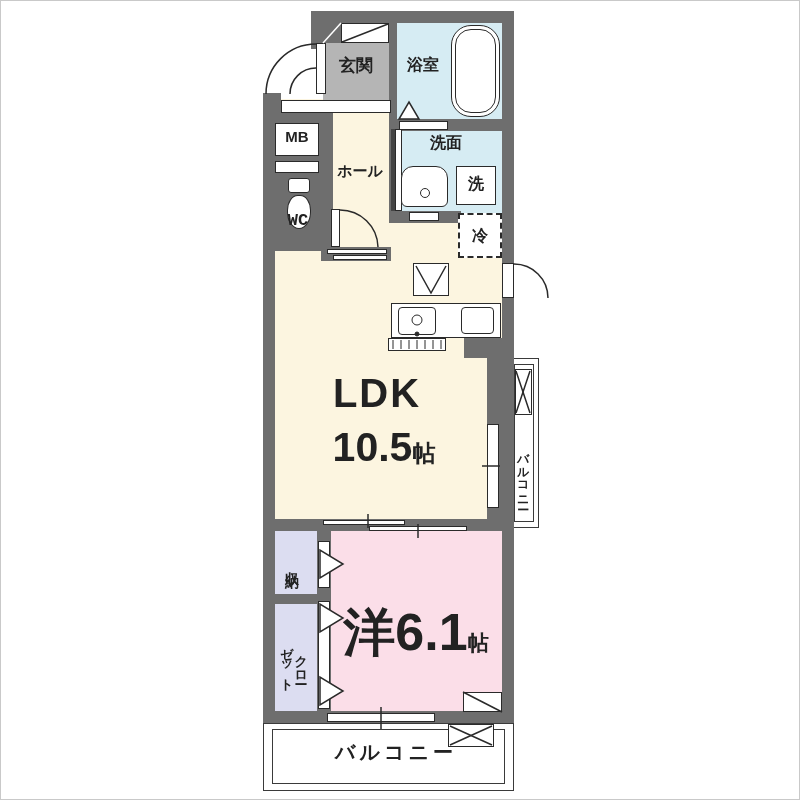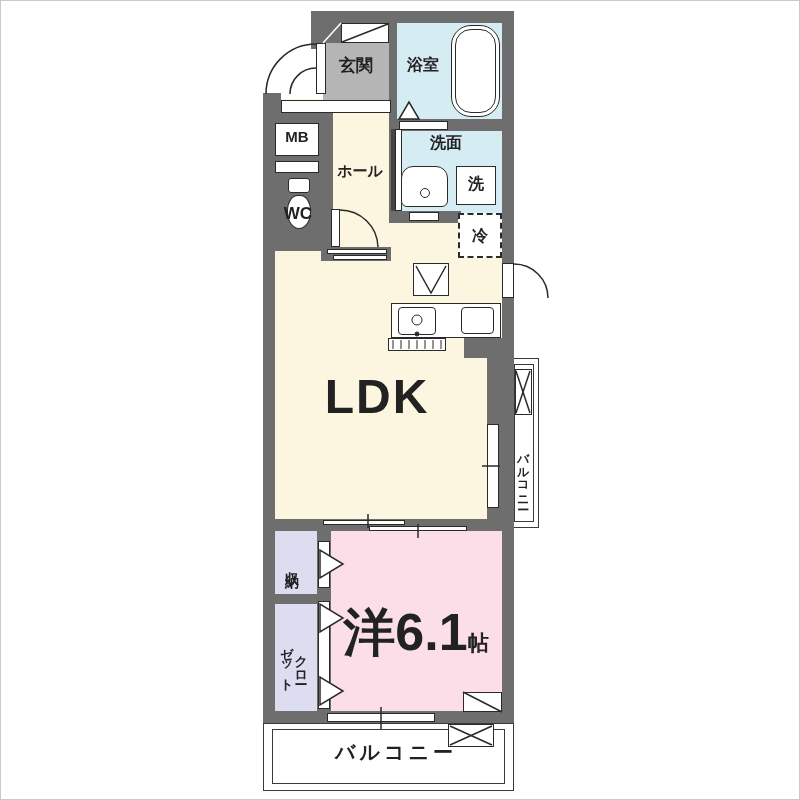--- a/index.html
+++ b/index.html
@@ -138,24 +138,27 @@
       <circle cx="424" cy="192" r="4.5" fill="#ffffff"></circle>
     </g>
   </svg>
 
   <div class="lbl" style="left:322px;top:56px;width:66px;font-size:17px;">玄関</div>
   <div class="lbl" style="left:396px;top:55px;width:52px;font-size:16px;">浴室</div>
   <div class="lbl" style="left:274px;top:128px;width:44px;font-size:15px;">MB</div>
   <div class="lbl" style="left:328px;top:162px;width:62px;font-size:15px;">ホール</div>
   <div class="lbl" style="left:414px;top:133px;width:62px;font-size:16px;">洗面</div>
   <div class="lbl" style="left:455px;top:174px;width:40px;font-size:16px;">洗</div>
-  <div class="lbl" style="left:274px;top:204px;width:46px;font-size:17px;">WC</div>
+  <div class="lbl" style="left:274px;top:211px;width:46px;font-size:17px;font-family:Liberation Mono, monospace;">WC</div>
   <div class="lbl" style="left:457px;top:226px;width:44px;font-size:16px;">冷</div>
 
-  <div class="lbl" style="left:300px;top:370px;width:152px;font-size:48px;letter-spacing:2px;">LDK</div>
+  <div class="lbl" style="left:300px;top:370px;width:152px;font-size:40px;letter-spacing:2px;">LDK</div>
+  <div class="lbl" style="left:293px;top:424px;width:180px;">
+    <span style="font-size:41px;">10.5</span><span class="unit" style="font-size:23px;">帖</span>
+  </div>
 
   <div class="lbl vert" style="left:283px;top:537px;height:52px;font-size:14px;letter-spacing:3px;">収納</div>
   <div class="lbl vert pre" style="left:278px;top:620px;height:82px;font-size:13px;letter-spacing:1px;">クロー
 ゼット</div>
 
   <div class="lbl" style="left:330px;top:603px;width:170px;">
     <span style="font-size:52px;">洋6.1</span><span class="unit" style="font-size:21px;">帖</span>
   </div>
 
   <div class="lbl vert" style="left:515px;top:424px;height:98px;font-size:12px;letter-spacing:1px;font-weight:700;">バルコニー</div>

